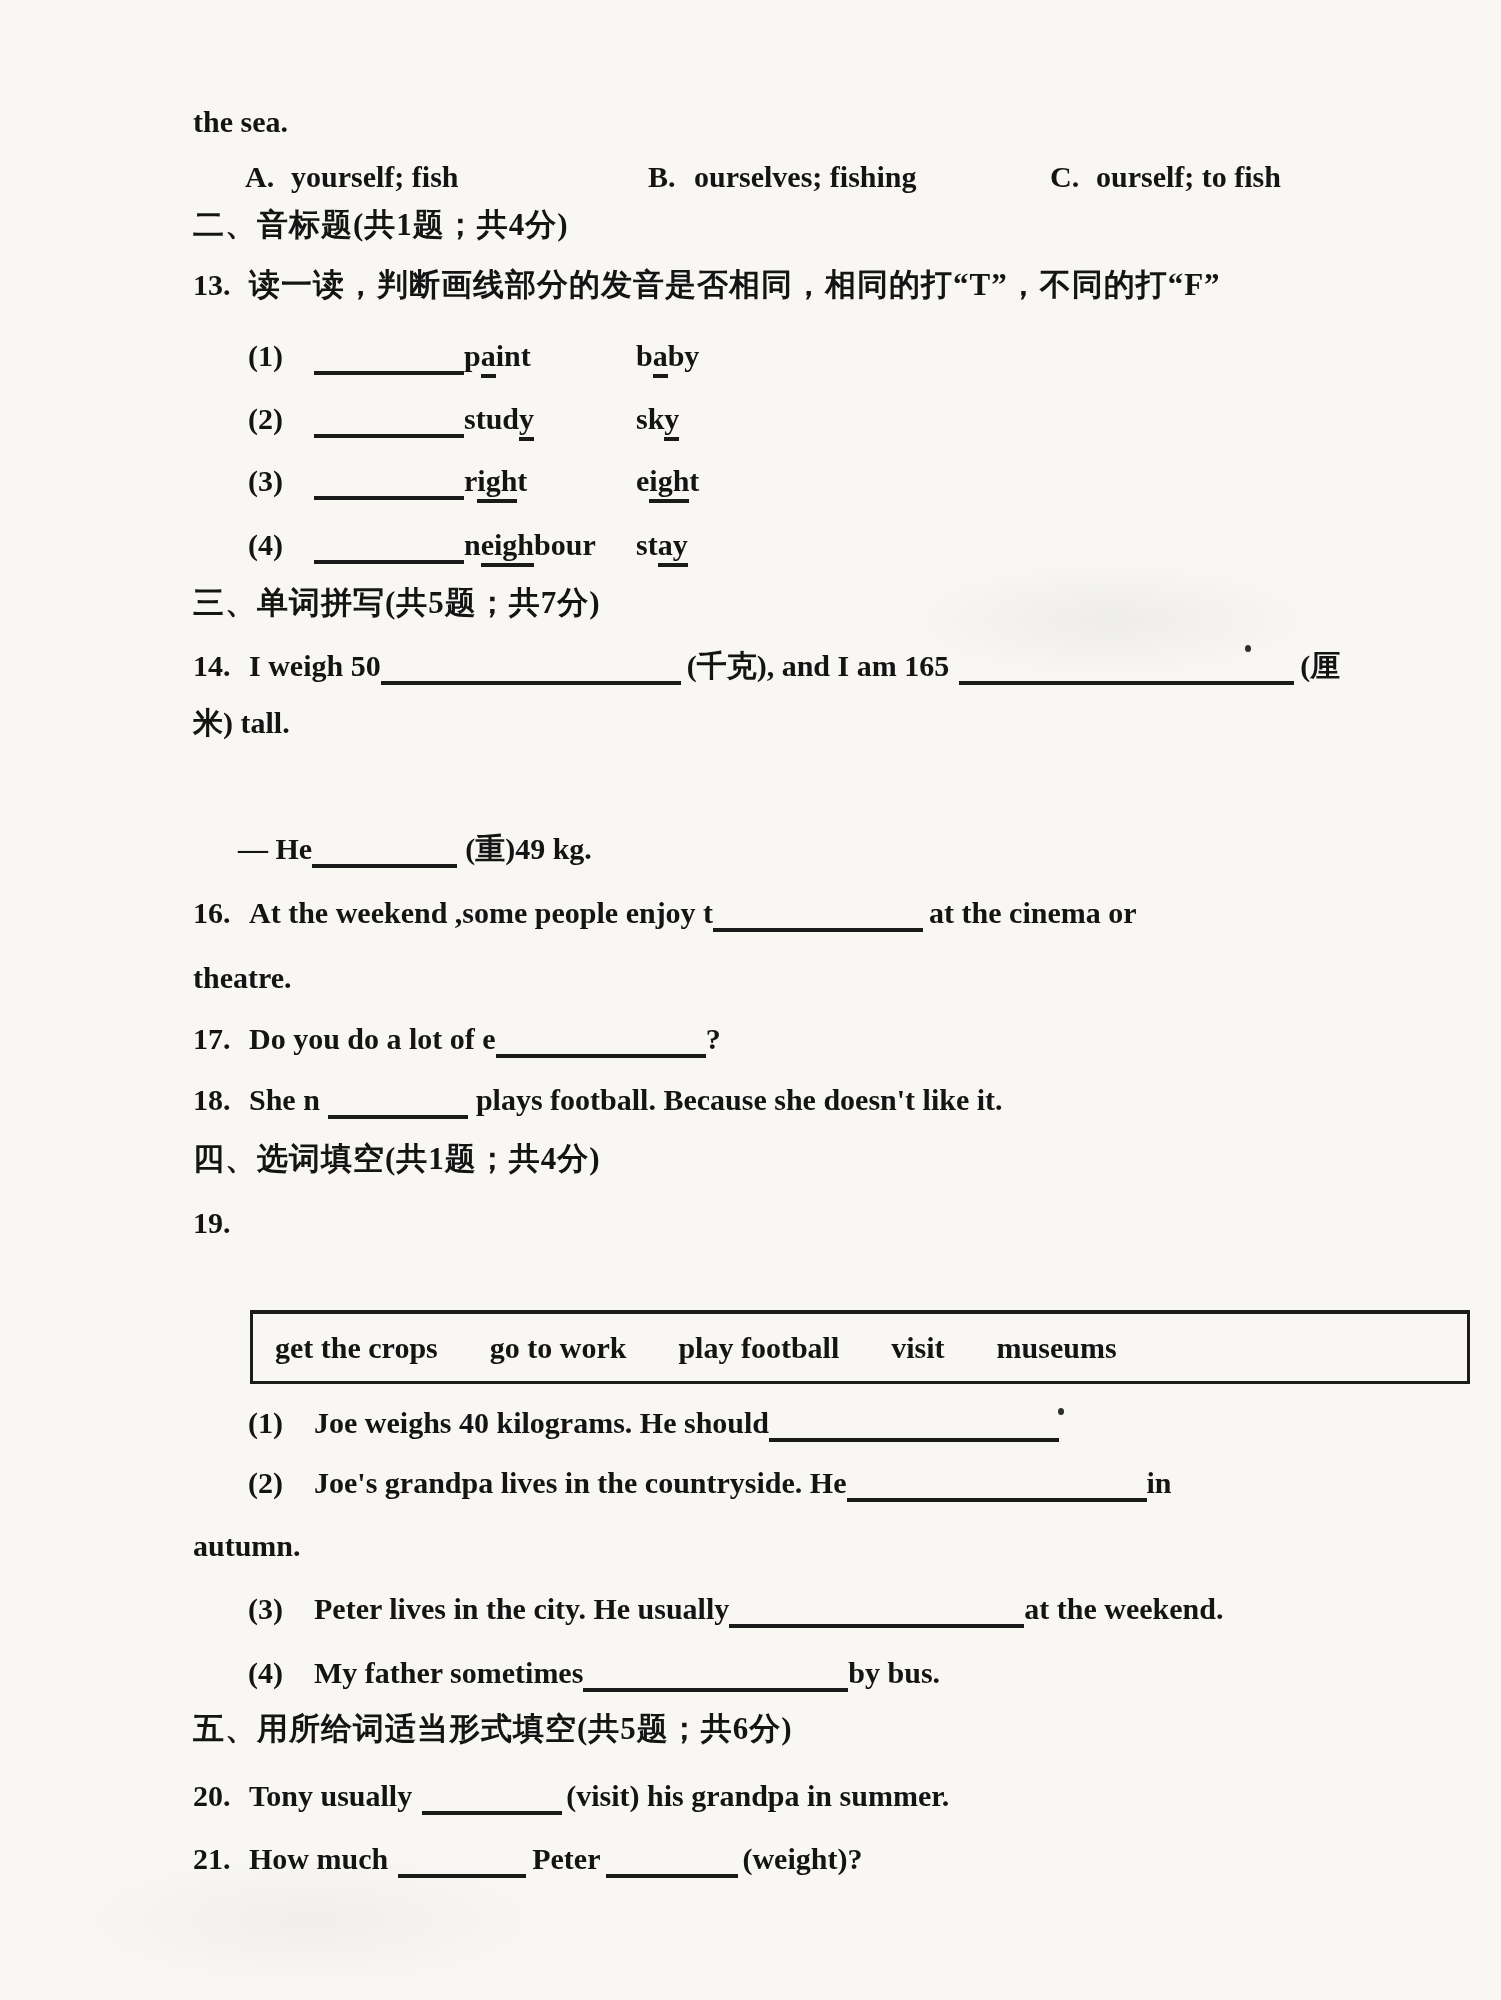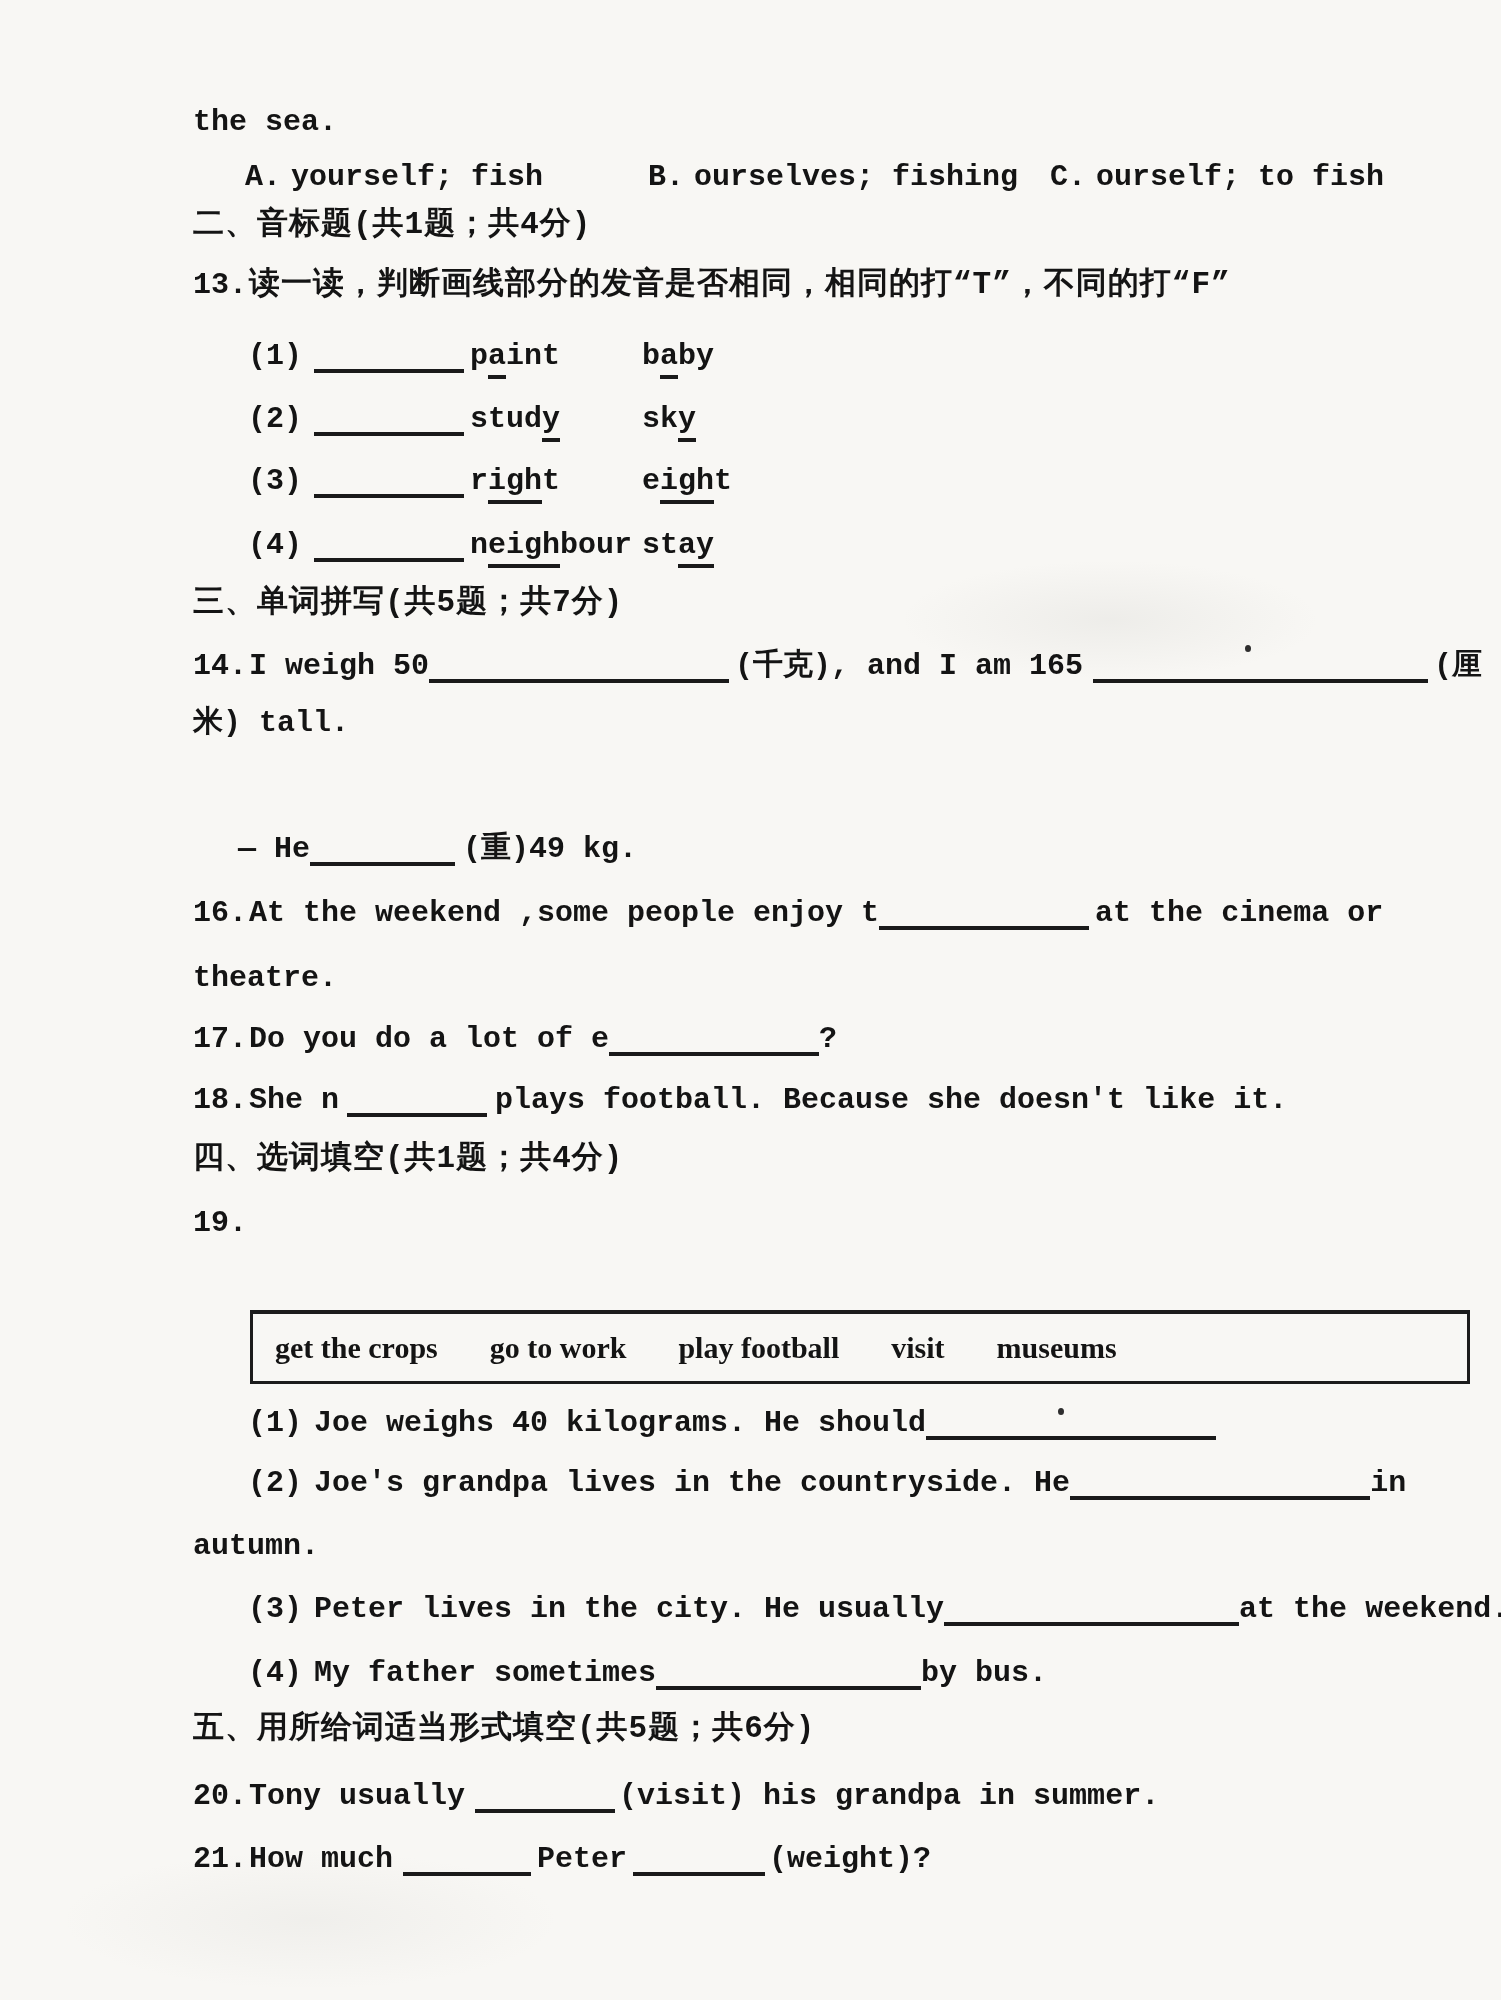--- a/index.html
+++ b/index.html
@@ -11,36 +11,36 @@
     font-weight:700;
     color:#141414;
     overflow:hidden;
   }
   .page { position:absolute; inset:0; }
   .smudge1 { position:absolute; left:900px; top:560px; width:420px; height:120px;
     background:radial-gradient(ellipse at center, rgba(190,190,185,0.18), rgba(190,190,185,0) 70%); }
   .smudge2 { position:absolute; left:60px; top:1850px; width:500px; height:140px;
     background:radial-gradient(ellipse at center, rgba(180,180,175,0.12), rgba(180,180,175,0) 70%); }
 
-  .ln { position:absolute; font-size:30px; line-height:38px; white-space:nowrap;font-family:Liberation Mono, monospace; }
+  .ln { position:absolute; font-size:30px; line-height:38px; white-space:nowrap; }
   .cn { font-size:31px; letter-spacing:1px; }
 
   .qnum  { display:inline-block; width:56px; }
   .subnum{ display:inline-block; width:66px; }
 
   .blank { display:inline-block; height:30px; border-bottom:4px solid #1a1a1a; vertical-align:-9px; }
   .b150{width:150px} .b300{width:300px} .b335{width:335px}
   .b135{width:135px} .b145{width:145px} .b210{width:210px}
   .b140{width:140px} .b290{width:290px} .b301{width:300px}
   .b295{width:295px} .b265{width:265px} .b128{width:128px} .b132{width:132px}
 
   .ml4{margin-left:4px} .ml6{margin-left:6px} .ml8{margin-left:8px} .ml10{margin-left:10px}
 
   .ul { border-bottom:4px solid #1a1a1a; padding-bottom:2px; }
-  .wcol { display:inline-block; width:172px; margin-left:6px; }
+  .wcol { display:inline-block; width:172px; }
 
   .t-tail {top:103px; left:193px}
   .t-opts {top:158px; left:0; width:1371px; height:40px}
   .opt { position:absolute; top:0; }
   .opt-a{left:245px} .opt-b{left:648px} .opt-c{left:1050px}
   .optlabel { display:inline-block; width:46px; }
 
   .t-s2  {top:206px;  left:193px}
   .t-q13 {top:266px;  left:193px}
   .t-p1  {top:337px;  left:248px}

